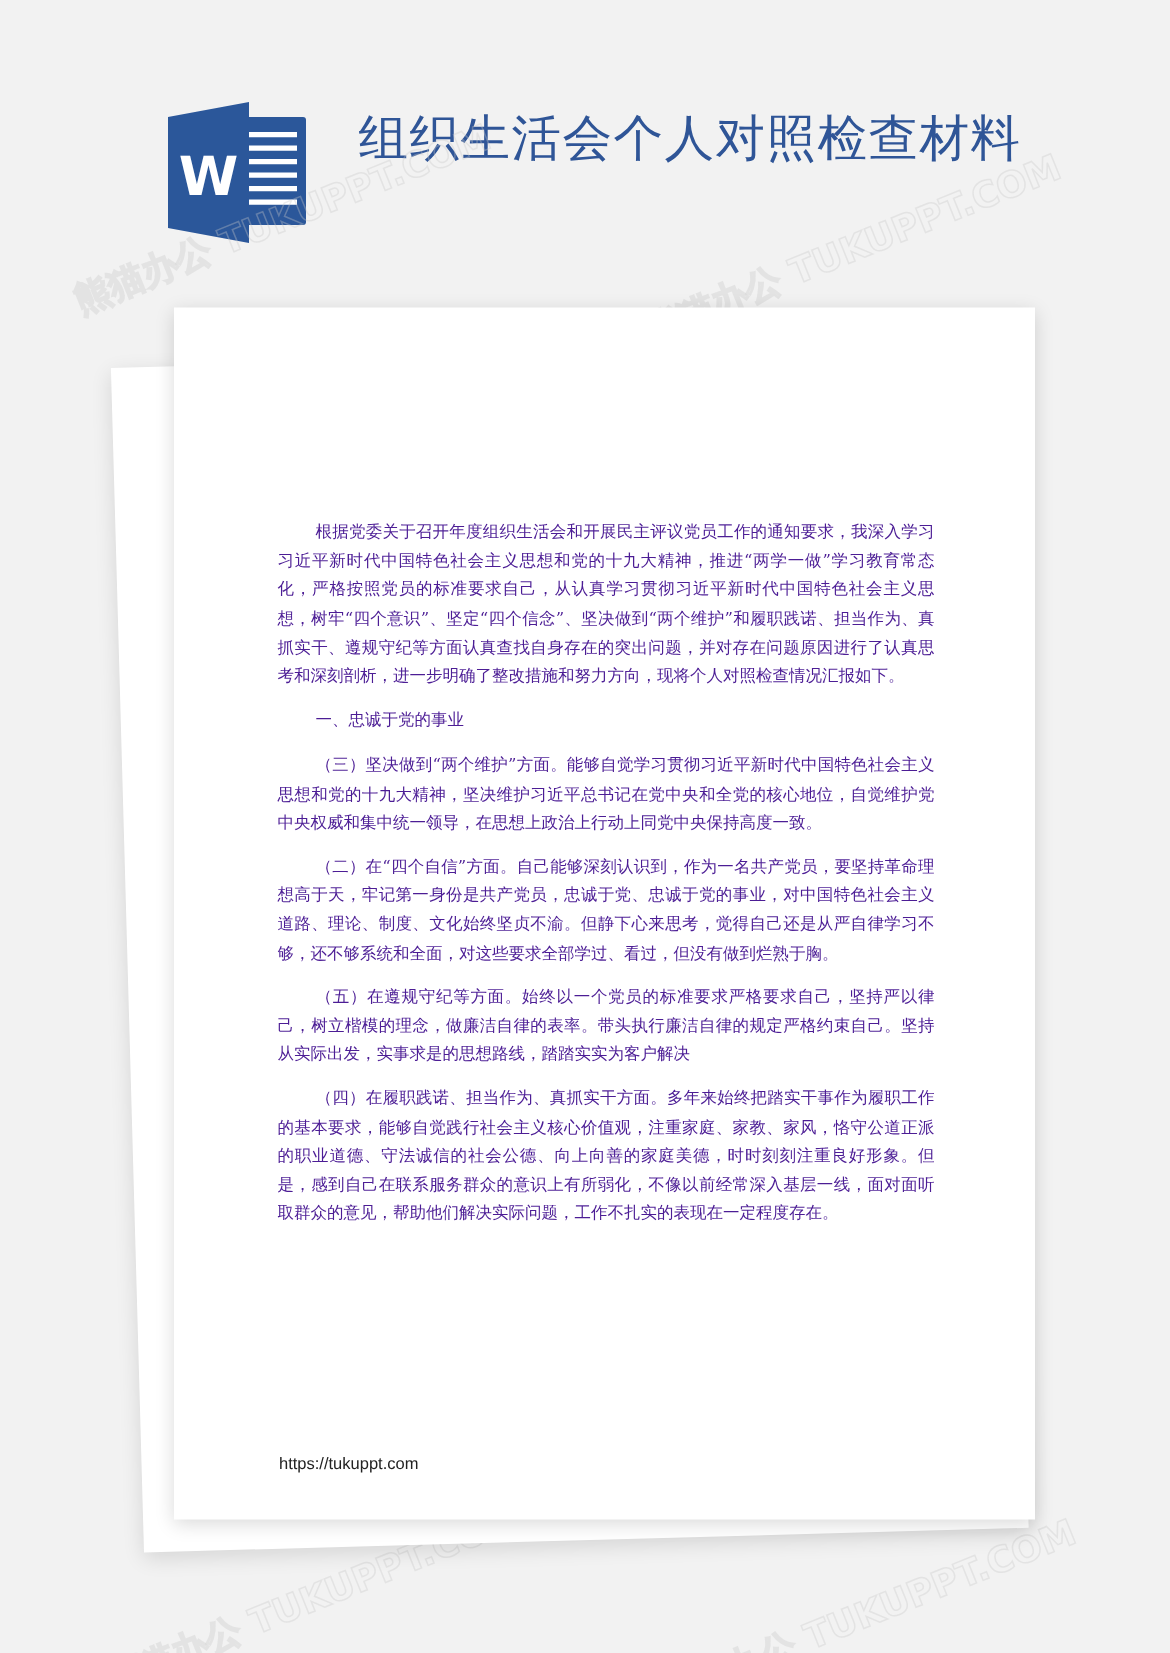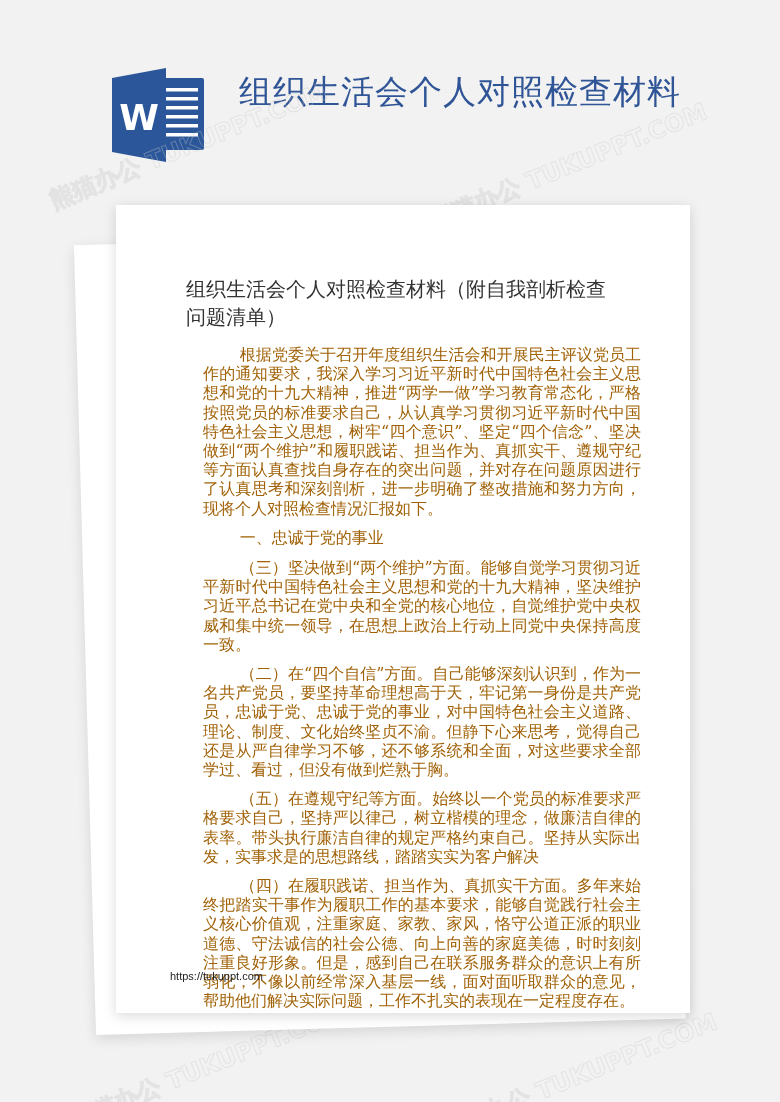--- a/index.html
+++ b/index.html
@@ -24,27 +24,27 @@
   .page-front {
     position: absolute; left: 116px; top: 205px; width: 574px; height: 808px;
     background: #ffffff; box-shadow: 0 3px 12px rgba(0,0,0,0.15);
   }
   .doc-title {
     position: absolute; left: 70px; top: 70px; width: 430px;
     font-family: "DejaVu Sans", "Liberation Sans", sans-serif;
     font-size: 20px; line-height: 28px; color: #333;
   }
   .doc-body {
-    position: absolute; left: 87px; top: 140px; width: 438px;
-    font-size: 16px; line-height: 19.2px; color: #a16207; text-align: justify;
+    position: absolute; left: 69px; top: 140px; width: 438px;
+    font-size: 11px; line-height: 19.2px; color: #4c1d95; text-align: justify;
   }
   .doc-body p { margin: 0 0 10px 0; text-indent: 2.3em; }
   .doc-body p.heading { margin-bottom: 11px; }
   .footer-url {
-    position: absolute; left: 54px; top: 765px;
+    position: absolute; left: 70px; top: 765px;
     font-family: "Liberation Sans", "DejaVu Sans", sans-serif;
     font-size: 11px; color: #222;
   }
   .watermark {
     position: absolute; font-family: "DejaVu Sans", sans-serif; font-size: 24px; font-weight: bold;
     color: rgba(255,255,255,0.0); -webkit-text-stroke: 1px rgba(200,200,200,0.35);
     transform: rotate(-22deg); white-space: nowrap; pointer-events: none;
   }
 </style>
 </head>
@@ -70,21 +70,20 @@
 </div>
 
 <div class="watermark" style="left:40px; top:130px;">熊猫办公 TUKUPPT.COM</div>
 <div class="watermark" style="left:420px; top:150px;">熊猫办公 TUKUPPT.COM</div>
 <div class="watermark" style="left:60px; top:1050px;">熊猫办公 TUKUPPT.COM</div>
 <div class="watermark" style="left:430px; top:1060px;">熊猫办公 TUKUPPT.COM</div>
 
 <div class="page-back"></div>
 
 <div class="page-front">
-  <div class="doc-title">组织生活会个人对照检查材料（附自我剖析检查问题清单）</div>
   <div class="doc-body">
     <p>根据党委关于召开年度组织生活会和开展民主评议党员工作的通知要求，我深入学习习近平新时代中国特色社会主义思想和党的十九大精神，推进“两学一做”学习教育常态化，严格按照党员的标准要求自己，从认真学习贯彻习近平新时代中国特色社会主义思想，树牢“四个意识”、坚定“四个信念”、坚决做到“两个维护”和履职践诺、担当作为、真抓实干、遵规守纪等方面认真查找自身存在的突出问题，并对存在问题原因进行了认真思考和深刻剖析，进一步明确了整改措施和努力方向，现将个人对照检查情况汇报如下。</p>
     <p class="heading">一、忠诚于党的事业</p>
     <p>（三）坚决做到“两个维护”方面。能够自觉学习贯彻习近平新时代中国特色社会主义思想和党的十九大精神，坚决维护习近平总书记在党中央和全党的核心地位，自觉维护党中央权威和集中统一领导，在思想上政治上行动上同党中央保持高度一致。</p>
     <p>（二）在“四个自信”方面。自己能够深刻认识到，作为一名共产党员，要坚持革命理想高于天，牢记第一身份是共产党员，忠诚于党、忠诚于党的事业，对中国特色社会主义道路、理论、制度、文化始终坚贞不渝。但静下心来思考，觉得自己还是从严自律学习不够，还不够系统和全面，对这些要求全部学过、看过，但没有做到烂熟于胸。</p>
     <p>（五）在遵规守纪等方面。始终以一个党员的标准要求严格要求自己，坚持严以律己，树立楷模的理念，做廉洁自律的表率。带头执行廉洁自律的规定严格约束自己。坚持从实际出发，实事求是的思想路线，踏踏实实为客户解决</p>
     <p>（四）在履职践诺、担当作为、真抓实干方面。多年来始终把踏实干事作为履职工作的基本要求，能够自觉践行社会主义核心价值观，注重家庭、家教、家风，恪守公道正派的职业道德、守法诚信的社会公德、向上向善的家庭美德，时时刻刻注重良好形象。但是，感到自己在联系服务群众的意识上有所弱化，不像以前经常深入基层一线，面对面听取群众的意见，帮助他们解决实际问题，工作不扎实的表现在一定程度存在。</p>
   </div>
   <div class="footer-url">https://tukuppt.com</div>
 </div>

